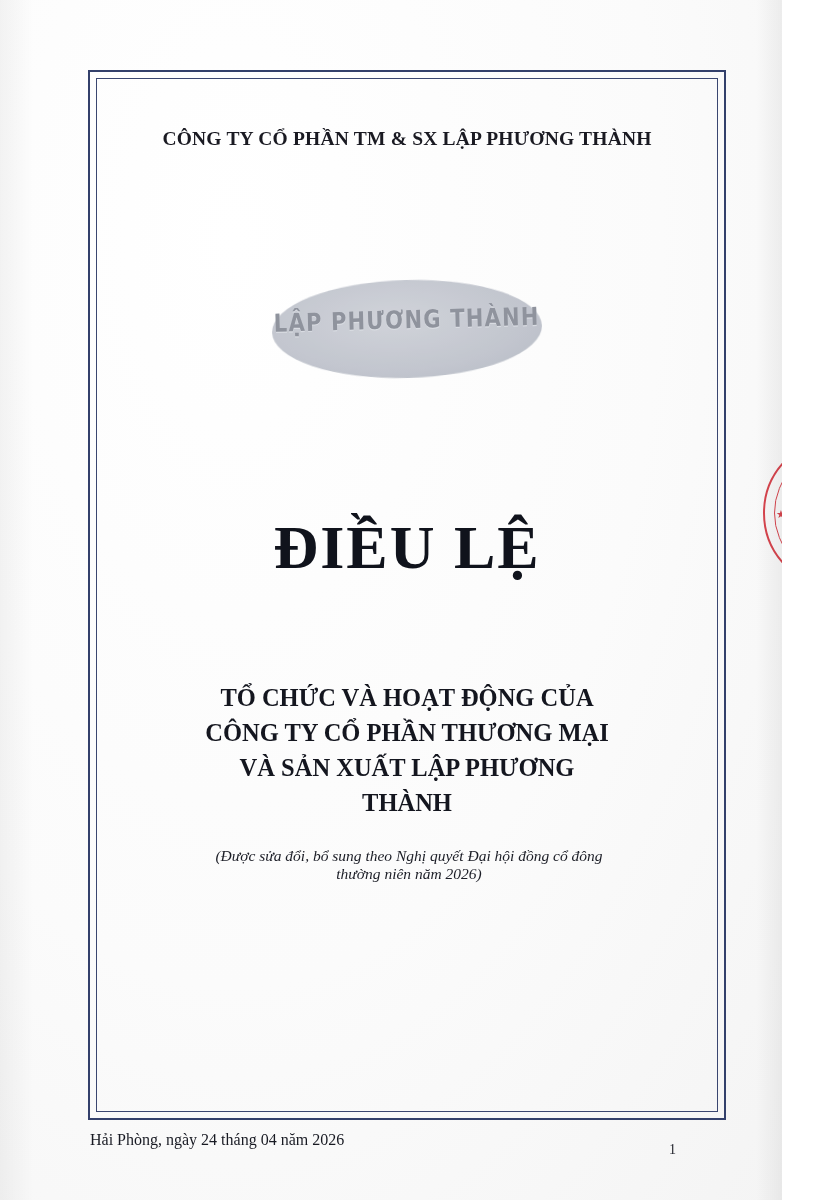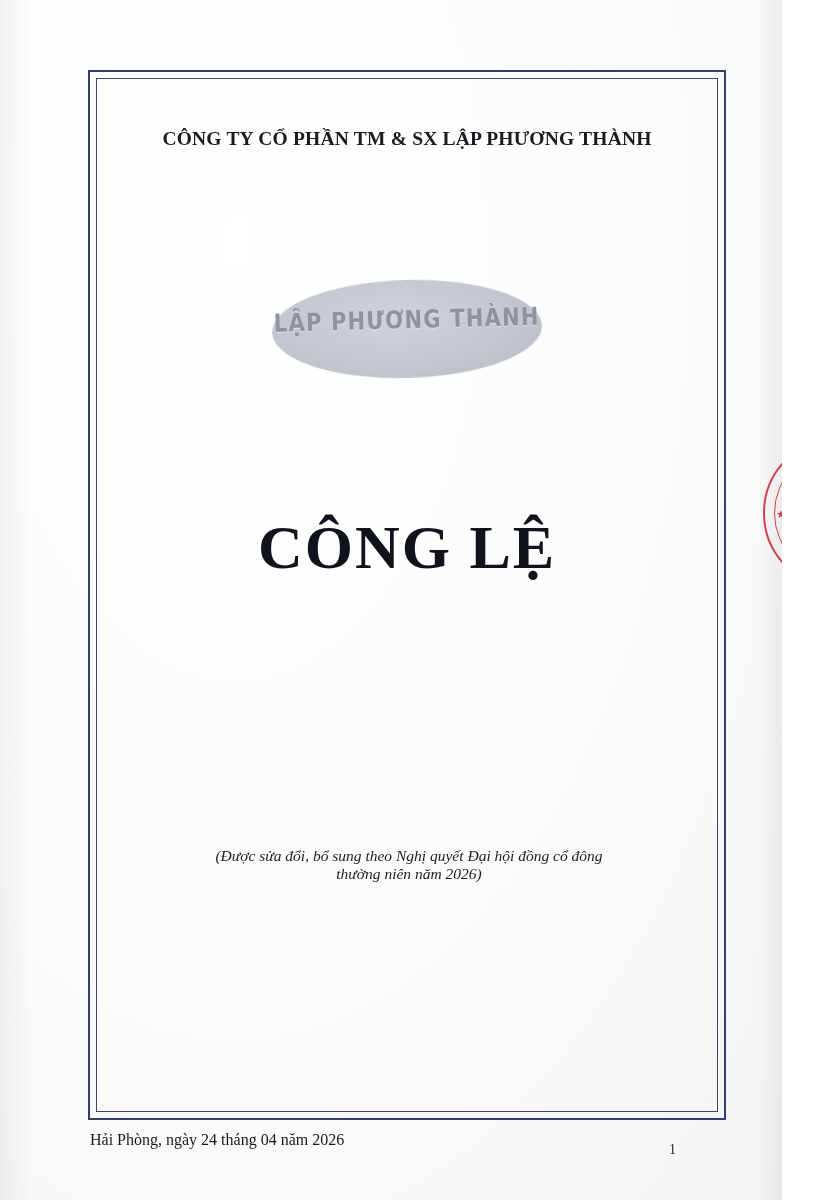--- a/index.html
+++ b/index.html
@@ -221,23 +221,26 @@
   <div class="frame-outer">
     <div class="frame-inner"></div>
 
     <div class="company-name">CÔNG TY CỔ PHẦN TM &amp; SX LẬP PHƯƠNG THÀNH</div>
 
     <div class="logo-wrap">
       <div class="logo-ellipse"></div>
       <div class="logo-text">LẬP PHƯƠNG THÀNH</div>
     </div>
 
-    <div class="doc-title">CÔNG LỆ</div>
+    <div class="doc-title">ĐIỀU LỆ</div>
 
     <div class="subtitle">
+      <div>TỔ CHỨC VÀ HOẠT ĐỘNG CỦA</div>
+      <div>CÔNG TY CỔ PHẦN THƯƠNG MẠI</div>
+      <div>VÀ SẢN XUẤT LẬP PHƯƠNG THÀNH</div>
     </div>
 
     <div class="amend-note">(Được sửa đổi, bổ sung theo Nghị quyết Đại hội đồng cổ đông thường niên năm 2026)</div>
 
     <div class="place-date">Hải Phòng, ngày 24 tháng 04 năm 2026</div>
   </div>
 
   <div class="seal">
     <div class="seal-inner-ring"></div>
     <div class="seal-arc-top">M.S.D.N:08002</div>

